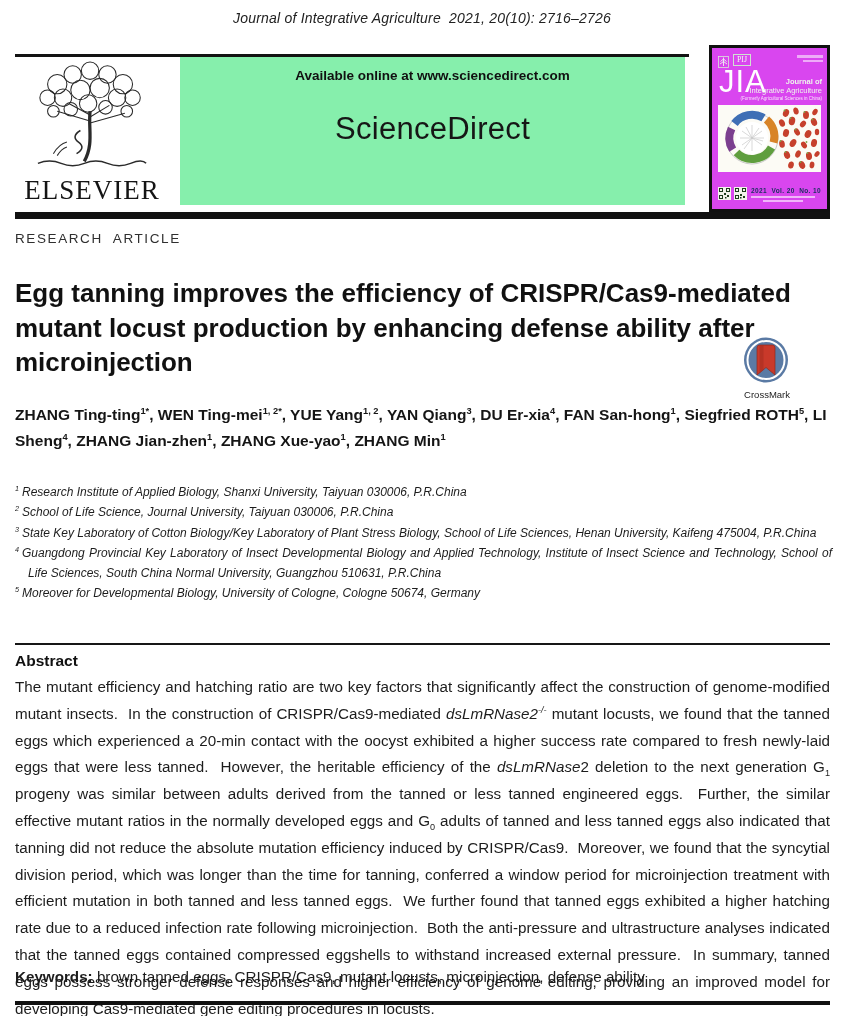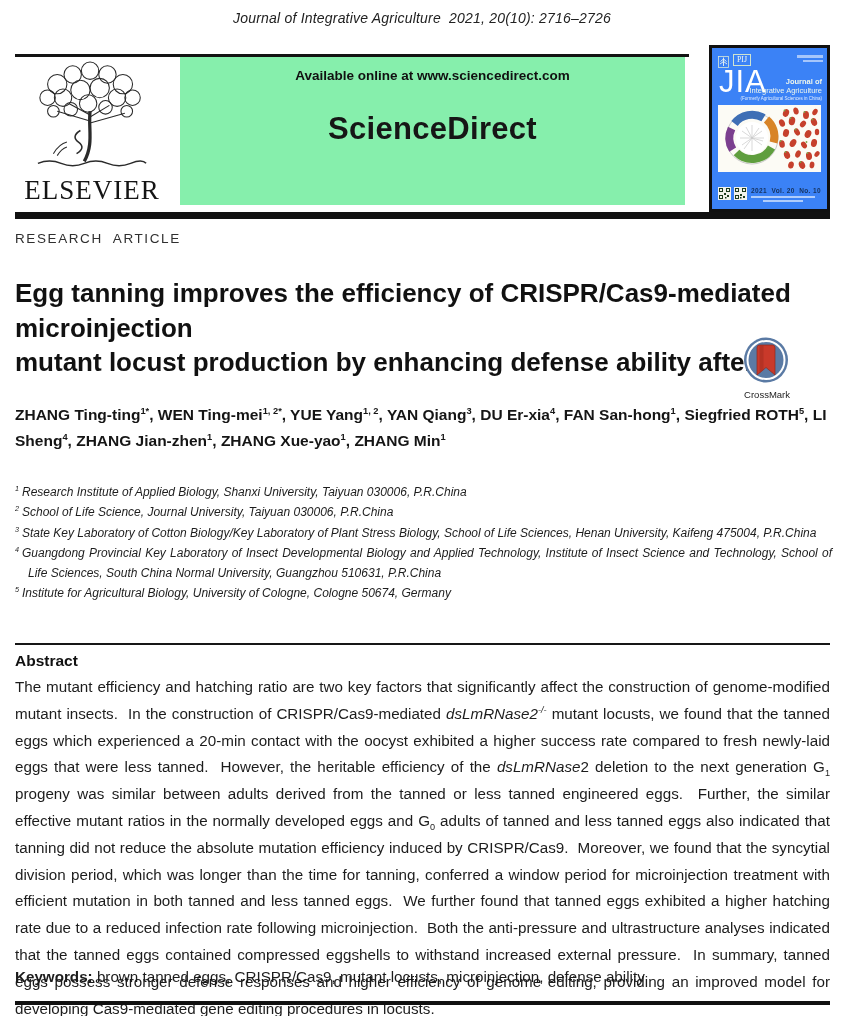--- a/index.html
+++ b/index.html
@@ -25,26 +25,26 @@
   .elsevier-logo{position:absolute;left:2px;top:7px;width:150px;text-align:center;}
   .elsevier-word{
     font-family:"Liberation Serif", serif;
     font-size:27px;color:#141414;letter-spacing:1px;margin-top:0px;line-height:26px;
   }
   .sd-box{
     position:absolute;left:165px;top:3px;width:505px;height:148px;
     background:#86efac;text-align:center;
   }
   .avail-line{padding-top:11px;font-weight:bold;font-size:13.5px;color:#111;}
-  .sd-word{margin-top:28px;font-weight:bold;font-size:31px;letter-spacing:.3px;color:#161616;}
+  .sd-word{margin-top:28px;font-weight:normal;font-size:31px;letter-spacing:.3px;color:#161616;}
   
   .cover{
     position:absolute;right:0;top:-9px;width:121px;height:167px;
     border:3px solid #101010;box-sizing:border-box;
-    background:#3b82f6;
+    background:#d946ef;
   }
   .cover-logos{position:absolute;left:6px;top:6px;display:flex;gap:4px;align-items:flex-start;}
   .caas-box{width:11px;height:12px;}
   .pij-box{
     width:18px;height:12px;border:1px solid #cfe3cf;box-sizing:border-box;
     color:#f2f7f0;font-family:"Liberation Serif",serif;font-size:8px;line-height:10px;text-align:center;
   }
   .issn-bars{position:absolute;right:4px;top:7px;}
   .issn-bars div{height:2.5px;background:rgba(255,255,255,.55);margin-bottom:2px;}
   .issn-b1{width:26px;}  .issn-b2{width:20px;margin-left:6px;}
@@ -268,22 +268,22 @@
       </div>
     </div>
 
     <div class="rule-thick"></div>
   </div>
 
   <div class="section-label">RESEARCH&nbsp; ARTICLE</div>
 
   <div class="title">
     <div>Egg tanning improves the efficiency of CRISPR/Cas9-mediated</div>
+    <div>mutant locust production by enhancing defense ability after</div>
     <div>microinjection</div>
-    <div>mutant locust production by enhancing defense ability after</div>
   </div>
 
   <div class="crossmark">
     <span>
       <svg width="46" height="48" viewBox="0 0 46 48">
         <ellipse cx="23" cy="23" rx="22" ry="22.5" fill="#5a7aa4"></ellipse>
         <ellipse cx="23" cy="23" rx="18.5" ry="19" fill="none" stroke="#ffffff" stroke-width="2"></ellipse>
         <path d="M16.5 8 h13 q2.5 0 2.5 2.5 V38 l-9 -7.5 -9 7.5 V10.5 Q14 8 16.5 8 Z" fill="#c9392a" stroke="#8e2a1e" stroke-width="0.7"></path>
         <path d="M16.5 8 h4 V33 l-4 3.3 V10.5 Q16.5 8.5 16.5 8 Z" fill="#a92f21" opacity="0.6"></path>
       </svg>
@@ -291,21 +291,21 @@
     <div class="crossmark-label">CrossMark</div>
   </div>
 
   <div class="authors"><span>ZHANG Ting-ting</span><sup>1*</sup><span>, </span><span>WEN Ting-mei</span><sup>1, 2*</sup><span>, </span><span>YUE Yang</span><sup>1, 2</sup><span>, </span><span>YAN Qiang</span><sup>3</sup><span>, </span><span>DU Er-xia</span><sup>4</sup><span>, </span><span>FAN San-hong</span><sup>1</sup><span>, </span><span>Siegfried ROTH</span><sup>5</sup><span>, </span><span>LI Sheng</span><sup>4</sup><span>, </span><span>ZHANG Jian-zhen</span><sup>1</sup><span>, </span><span>ZHANG Xue-yao</span><sup>1</sup><span>, </span><span>ZHANG Min</span><sup>1</sup></div>
 
   <ol class="affiliations">
       <li><sup>1</sup><span>Research Institute of Applied Biology, Shanxi University, Taiyuan 030006, P.R.China</span></li>
       <li><sup>2</sup><span>School of Life Science, Journal University, Taiyuan 030006, P.R.China</span></li>
       <li><sup>3</sup><span>State Key Laboratory of Cotton Biology/Key Laboratory of Plant Stress Biology, School of Life Sciences, Henan University, Kaifeng 475004, P.R.China</span></li>
       <li><sup>4</sup><span>Guangdong Provincial Key Laboratory of Insect Developmental Biology and Applied Technology, Institute of Insect Science and Technology, School of Life Sciences, South China Normal University, Guangzhou 510631, P.R.China</span></li>
-      <li><sup>5</sup><span>Institute for Agricultural Biology, University of Cologne, Cologne 50674, Germany</span></li>
+      <li><sup>5</sup><span>Moreover for Developmental Biology, University of Cologne, Cologne 50674, Germany</span></li>
     </ol>
 
   <div class="abs-rule"></div>
   <div class="abs-heading">Abstract</div>
   <div class="abs-body"><span>The mutant efficiency and hatching ratio are two key factors that significantly affect the construction of genome-modified mutant insects.&nbsp; In the construction of CRISPR/Cas9-mediated </span><i>dsLmRNase2</i><sup class="it">-/-</sup><span> mutant locusts, we found that the tanned eggs which experienced a 20-min contact with the oocyst exhibited a higher success rate compared to fresh newly-laid eggs that were less tanned.&nbsp; However, the heritable efficiency of the </span><i>dsLmRNase</i><span>2 deletion to the next generation G</span><sub>1</sub><span> progeny was similar between adults derived from the tanned or less tanned engineered eggs.&nbsp; Further, the similar effective mutant ratios in the normally developed eggs and G</span><sub>0</sub><span> adults of tanned and less tanned eggs also indicated that tanning did not reduce the absolute mutation efficiency induced by CRISPR/Cas9.&nbsp; Moreover, we found that the syncytial division period, which was longer than the time for tanning, conferred a window period for microinjection treatment with efficient mutation in both tanned and less tanned eggs.&nbsp; We further found that tanned eggs exhibited a higher hatching rate due to a reduced infection rate following microinjection.&nbsp; Both the anti-pressure and ultrastructure analyses indicated that the tanned eggs contained compressed eggshells to withstand increased external pressure.&nbsp; In summary, tanned eggs possess stronger defense responses and higher efficiency of genome editing, providing an improved model for developing Cas9-mediated gene editing procedures in locusts.</span></div>
 
   <div class="keywords">
     <b>Keywords:</b><span> brown tanned eggs, CRISPR/Cas9, mutant locusts, microinjection, defense ability</span>
   </div>
 

